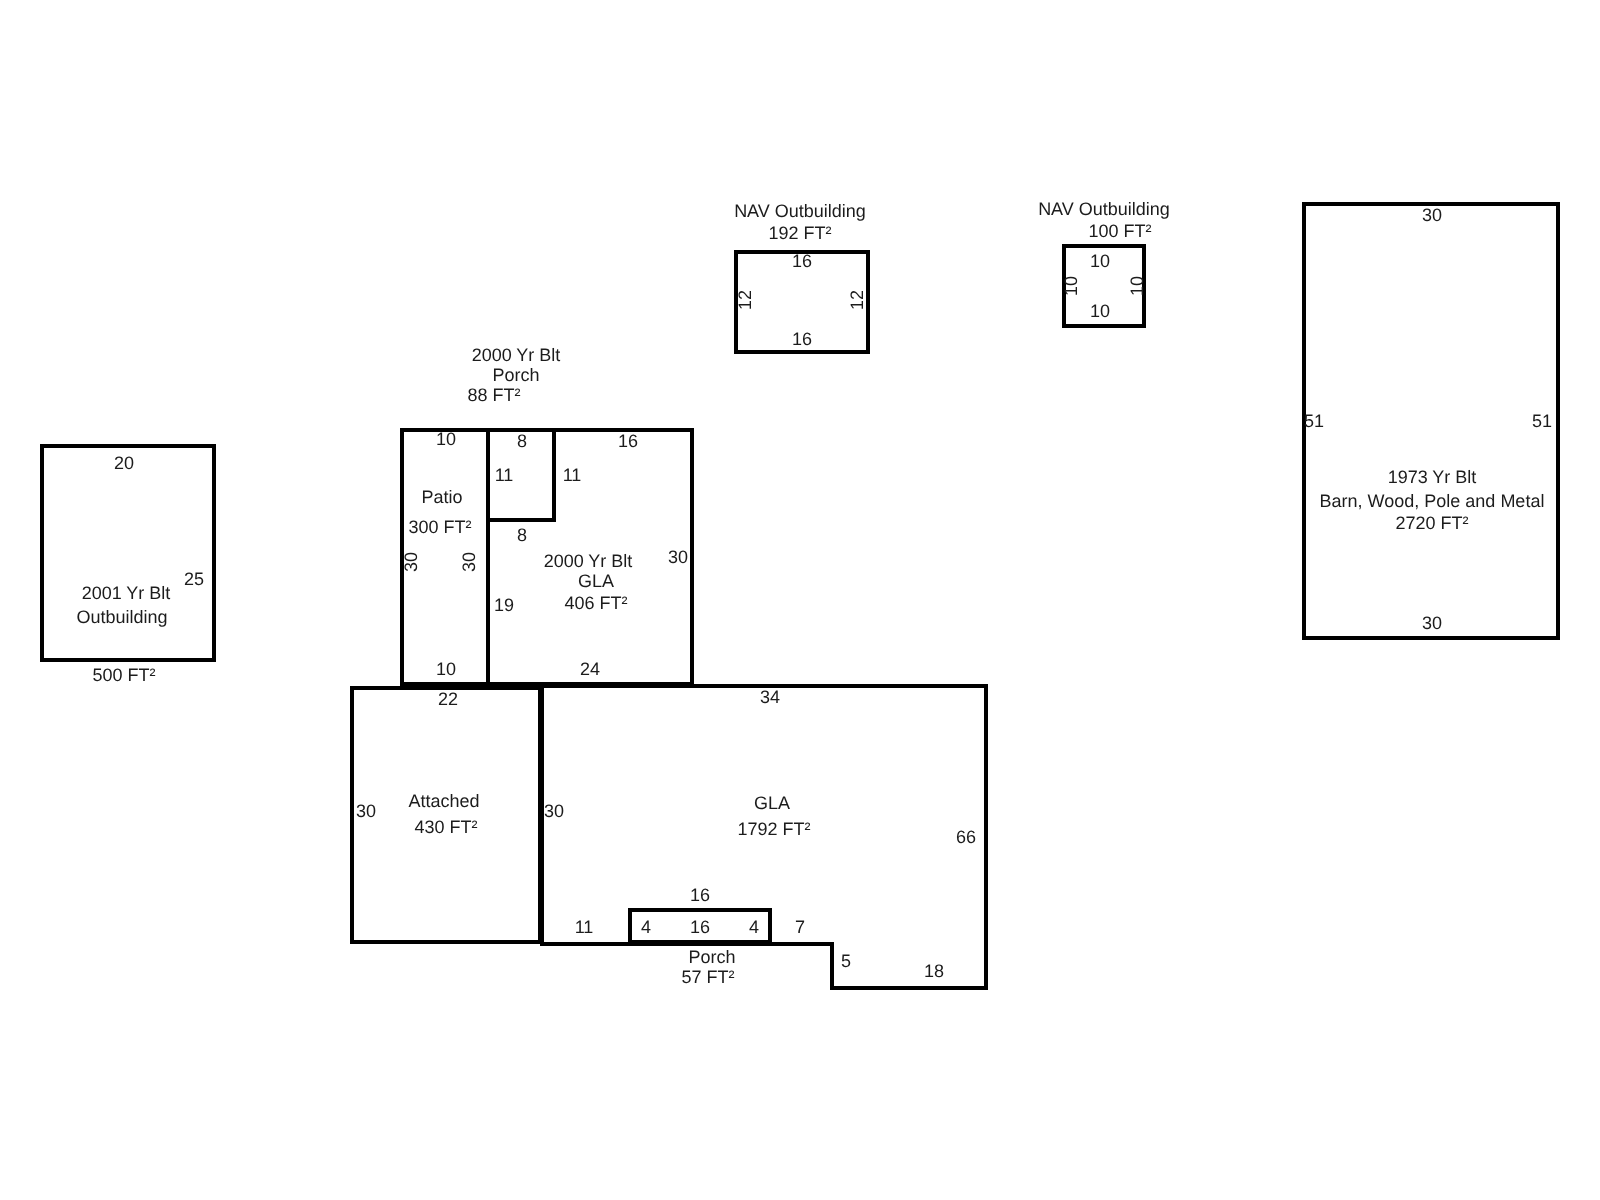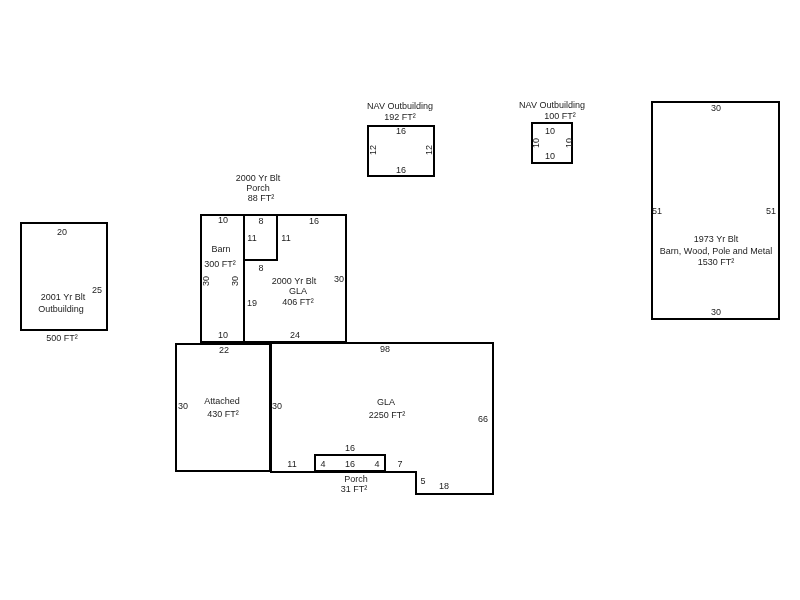--- a/index.html
+++ b/index.html
@@ -44,68 +44,68 @@
   <div class="lbl rot" style="left:536px;top:143px">10</div>
   <div class="lbl rot" style="left:569px;top:143px">10</div>
   <div class="lbl" style="left:550px;top:156px">10</div>
 
   <div class="rect" style="left:651px;top:101px;width:129px;height:219px"></div>
   <div class="lbl" style="left:716px;top:108px">30</div>
   <div class="lbl" style="left:657px;top:211px">51</div>
   <div class="lbl" style="left:771px;top:211px">51</div>
   <div class="lbl" style="left:716px;top:239px">1973 Yr Blt</div>
   <div class="lbl" style="left:716px;top:251px">Barn, Wood, Pole and Metal</div>
-  <div class="lbl" style="left:716px;top:262px">1530 FT²</div>
+  <div class="lbl" style="left:716px;top:262px">2720 FT²</div>
   <div class="lbl" style="left:716px;top:312px">30</div>
 
   <div class="lbl" style="left:258px;top:178px">2000 Yr Blt</div>
   <div class="lbl" style="left:258px;top:188px">Porch</div>
-  <div class="lbl" style="left:261px;top:198px">88 FT²</div>
+  <div class="lbl" style="left:247px;top:198px">88 FT²</div>
 
   <div class="rect" style="left:200px;top:214px;width:147px;height:129px"></div>
   <div class="vline" style="left:243px;top:214px;height:129px"></div>
   <div class="rect" style="left:243px;top:214px;width:35px;height:47px"></div>
 
   <div class="lbl" style="left:223px;top:220px">10</div>
   <div class="lbl" style="left:261px;top:221px">8</div>
   <div class="lbl" style="left:314px;top:221px">16</div>
   <div class="lbl" style="left:252px;top:238px">11</div>
   <div class="lbl" style="left:286px;top:238px">11</div>
-  <div class="lbl" style="left:221px;top:249px">Barn</div>
+  <div class="lbl" style="left:221px;top:249px">Patio</div>
   <div class="lbl" style="left:220px;top:264px">300 FT²</div>
   <div class="lbl" style="left:261px;top:268px">8</div>
   <div class="lbl rot" style="left:206px;top:281px">30</div>
   <div class="lbl rot" style="left:235px;top:281px">30</div>
   <div class="lbl" style="left:294px;top:281px">2000 Yr Blt</div>
   <div class="lbl" style="left:339px;top:279px">30</div>
   <div class="lbl" style="left:298px;top:291px">GLA</div>
   <div class="lbl" style="left:252px;top:303px">19</div>
   <div class="lbl" style="left:298px;top:302px">406 FT²</div>
   <div class="lbl" style="left:223px;top:335px">10</div>
   <div class="lbl" style="left:295px;top:335px">24</div>
 
   <svg class="poly-layer" viewBox="0 0 800 600">
     <polygon points="271,343 493,343 493,494 416,494 416,472 271,472" fill="#ffffff" stroke="#000000" stroke-width="2"></polygon>
   </svg>
   <div class="rect" style="left:175px;top:343px;width:96px;height:129px"></div>
   <div class="rect" style="left:314px;top:454px;width:72px;height:18px"></div>
 
   <div class="lbl" style="left:224px;top:350px">22</div>
-  <div class="lbl" style="left:385px;top:349px">98</div>
+  <div class="lbl" style="left:385px;top:349px">34</div>
   <div class="lbl" style="left:183px;top:406px">30</div>
   <div class="lbl" style="left:222px;top:401px">Attached</div>
   <div class="lbl" style="left:223px;top:414px">430 FT²</div>
   <div class="lbl" style="left:277px;top:406px">30</div>
   <div class="lbl" style="left:386px;top:402px">GLA</div>
-  <div class="lbl" style="left:387px;top:415px">2250 FT²</div>
+  <div class="lbl" style="left:387px;top:415px">1792 FT²</div>
   <div class="lbl" style="left:483px;top:419px">66</div>
   <div class="lbl" style="left:350px;top:448px">16</div>
   <div class="lbl" style="left:292px;top:464px">11</div>
   <div class="lbl" style="left:323px;top:464px">4</div>
   <div class="lbl" style="left:350px;top:464px">16</div>
   <div class="lbl" style="left:377px;top:464px">4</div>
   <div class="lbl" style="left:400px;top:464px">7</div>
   <div class="lbl" style="left:423px;top:481px">5</div>
-  <div class="lbl" style="left:444px;top:486px">18</div>
+  <div class="lbl" style="left:467px;top:486px">18</div>
   <div class="lbl" style="left:356px;top:479px">Porch</div>
-  <div class="lbl" style="left:354px;top:489px">31 FT²</div>
+  <div class="lbl" style="left:354px;top:489px">57 FT²</div>
 
 </div>
 
 </body></html>

